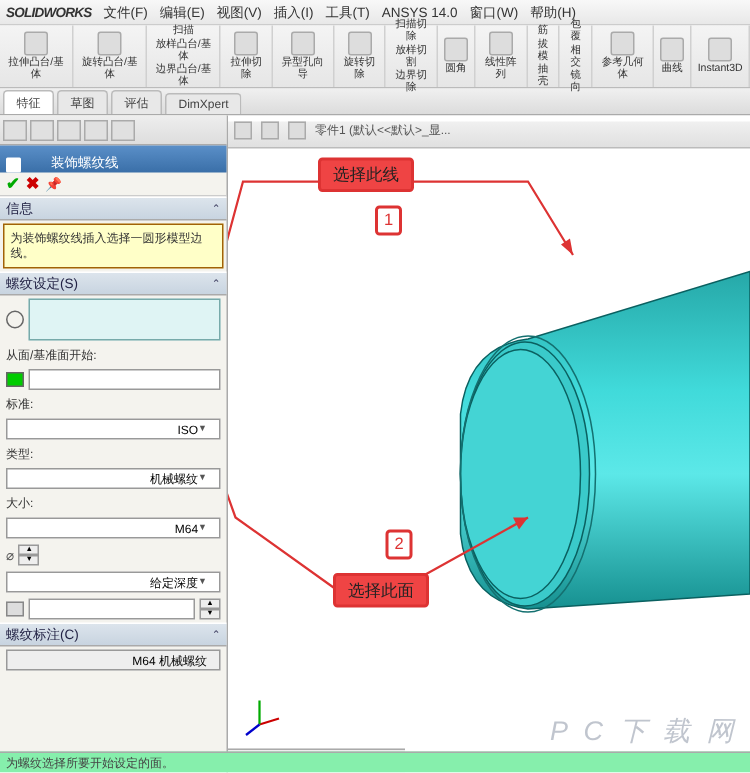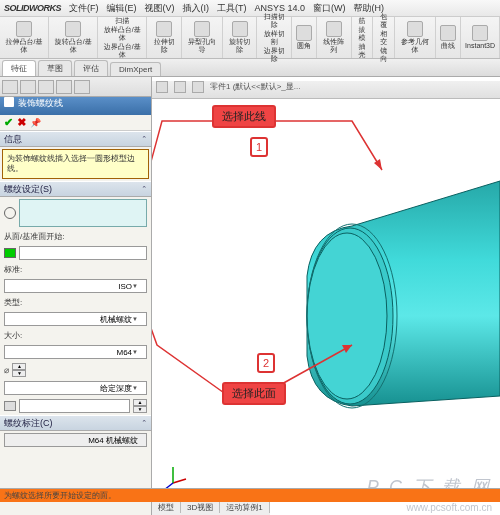--- a/index.html
+++ b/index.html
@@ -11,21 +11,21 @@
 .ribbon-col { display:flex; flex-direction:column; align-items:center; justify-content:center; padding:0 4px; border-right:1px solid #d0d0d0; gap:1px; }
 .ribbon-col .ico { width:16px; height:16px; background:#ddd; border:1px solid #aaa; border-radius:2px; }
 .ribbon-col .lbl { color:#333; font-size:7px; text-align:center; line-height:8px; }
 .tabs { height:18px; background:linear-gradient(#f0f0f0,#dcdcdc); border-bottom:1px solid #aaa; display:flex; font-size:8px; align-items:flex-end; }
 .tab { padding:2px 8px; border:1px solid #bbb; border-bottom:none; background:#e8e8e8; margin-left:2px; border-radius:3px 3px 0 0; color:#444; }
 .tab.active { background:#fff; }
 .container { display:flex; height:calc(100% - 77px); }
 .fmgr { width:152px; background:#f4f3ee; border-right:1px solid #aaa; font-size:9px; display:flex; flex-direction:column; }
 .fmgr-tabs { height:20px; background:linear-gradient(#eee,#ddd); border-bottom:1px solid #aaa; display:flex; align-items:center; padding:0 2px; gap:2px; }
 .fmgr-tabs .ft { width:16px; height:14px; background:#e0e0e0; border:1px solid #aaa; }
-.pm-header { height:18px; background:linear-gradient(#5a8fc8,#3a6fa8); color:#fff; display:flex; align-items:flex-start; padding:0 4px; font-size:9px; gap:4px; }
+.pm-header { height:18px; background:linear-gradient(#5a8fc8,#3a6fa8); color:#fff; display:flex; align-items:flex-end; padding:0 4px; font-size:9px; gap:20px; }
 .pm-header .ico { width:10px; height:10px; background:#fff; border-radius:1px; }
 .close-row { height:16px; display:flex; align-items:center; padding:0 4px; gap:4px; border-bottom:1px solid #ccc; }
 .ok { color:#0a0; font-size:11px; font-weight:bold; }
 .cancel { color:#c00; font-size:11px; font-weight:bold; }
 .pin { color:#666; font-size:9px; }
 .section-h { height:16px; background:linear-gradient(#dce4ec,#c8d4e0); border-top:1px solid #fff; border-bottom:1px solid #aaa; display:flex; align-items:center; padding:0 4px; font-size:9px; color:#224; justify-content:space-between; }
 .caret { font-size:7px; color:#446; }
 .info-box { background:#ffffc8; border:1px solid #a16207; padding:4px; font-size:8px; margin:2px; color:#333; line-height:10px; }
 .input-row { display:flex; align-items:center; padding:2px 4px; gap:3px; }
 .sel-box { flex:1; height:28px; background:#dff4f4; border:1px solid #7aa; }
@@ -42,21 +42,21 @@
 svg.model { position:absolute; top:18px; left:0; width:100%; height:calc(100% - 36px); }
 .callout { position:absolute; background:#ef4444; border:2px solid #d33; border-radius:3px; padding:2px 8px; font-size:11px; color:#222; font-weight:500; }
 .numbox { position:absolute; border:2px solid #d33; border-radius:3px; width:18px; height:20px; display:flex; align-items:center; justify-content:center; font-size:11px; color:#d33; background:rgba(255,255,255,0.7); }
 .wm { position:absolute; right:8px; bottom:18px; font-size:18px; color:rgba(140,150,165,.55); font-style:italic; letter-spacing:3px; text-align:left; line-height:20px; }
 .wm2 { position:absolute; right:8px; bottom:2px; font-size:10px; color:rgba(140,150,165,.55); }
 .triad { position:absolute; left:6px; bottom:22px; width:30px; height:30px; }
 .btm-tabs { position:absolute; left:0; bottom:0; height:16px; background:#eee; border-top:1px solid #aaa; font-size:8px; display:flex; align-items:center; }
 .btm-tabs span { padding:0 6px; border-right:1px solid #bbb; color:#444; }
 .aline { stroke:#d33; stroke-width:1.5; fill:none; }
 .ahead { fill:#d33; }
-.status { position:absolute; left:0; right:0; bottom:13px; height:14px; background:#f97316; border-top:1px solid #aaa; font-size:8px; color:#444; padding:0 4px; display:flex; align-items:center; }
+.status { position:absolute; left:0; right:0; bottom:0; height:14px; background:#86efac; border-top:1px solid #aaa; font-size:8px; color:#444; padding:0 4px; display:flex; align-items:center; }
 </style>
 </head>
 <body>
 
 <div class="menubar">
   <span class="logo">SOLIDWORKS</span>
   <span>文件(F)</span>
   <span>编辑(E)</span>
   <span>视图(V)</span>
   <span>插入(I)</span>

